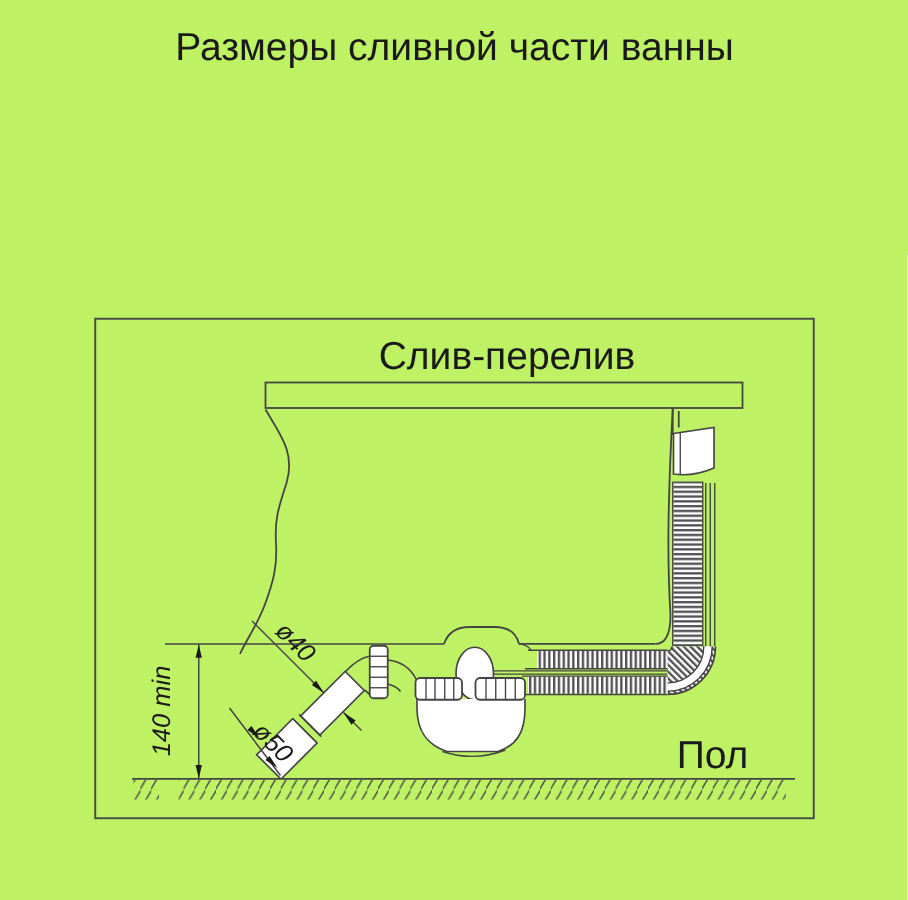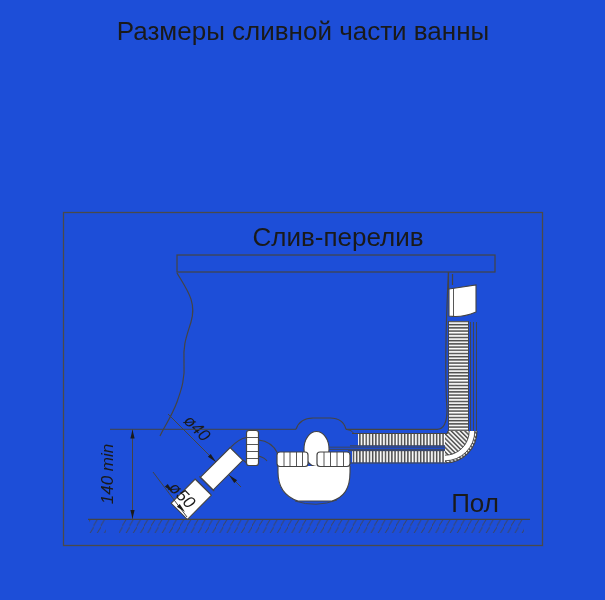--- a/index.html
+++ b/index.html
@@ -1,16 +1,16 @@
 <!DOCTYPE html>
 <html><head>
 <meta charset="utf-8">
 <style>
   html,body{margin:0;padding:0;background:#ffffff;}
-  .page{position:relative;width:605px;height:600px;background:#1d4ed8;overflow:hidden;
+  .page{position:relative;width:605px;height:600px;background:#bef264;overflow:hidden;
         font-family:"Liberation Sans", sans-serif;}
   svg text{fill:#1a1a1a;}
   .t-main{font-size:26px;}
   .t-dim{font-size:17px;font-style:italic;}
 </style>
 </head>
 <body>
 
 <div class="page">
 <svg width="605" height="600" viewBox="0 0 605 600">

